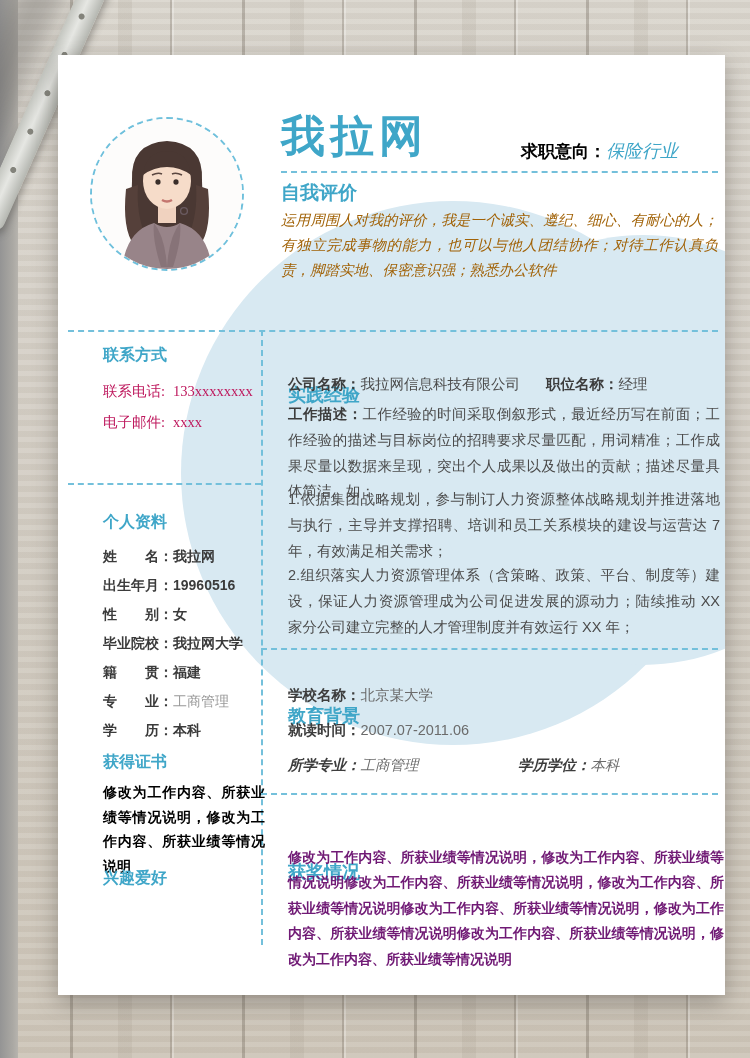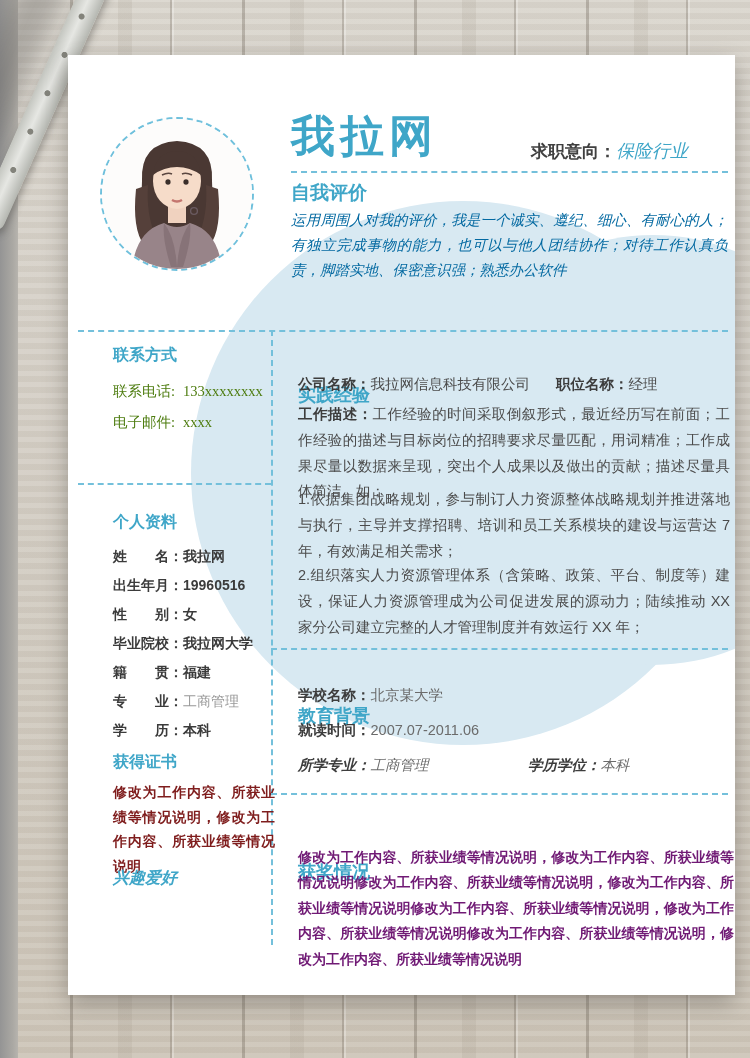--- a/index.html
+++ b/index.html
@@ -22,68 +22,68 @@
   .stick{position:absolute;left:84px;top:-18px;width:27px;height:268px;
     transform:rotate(24deg);transform-origin:top center;border-radius:0 0 9px 9px;
     background-image:
       radial-gradient(circle at 13px 38px, #83837b 0 2.6px, rgba(0,0,0,0) 3.4px),
       radial-gradient(circle at 13px 80px, #83837b 0 2.6px, rgba(0,0,0,0) 3.4px),
       radial-gradient(circle at 13px 122px, #83837b 0 2.6px, rgba(0,0,0,0) 3.4px),
       radial-gradient(circle at 13px 164px, #83837b 0 2.6px, rgba(0,0,0,0) 3.4px),
       radial-gradient(circle at 13px 206px, #83837b 0 2.6px, rgba(0,0,0,0) 3.4px),
       linear-gradient(90deg,#c3c5bf,#e6e7e3 45%,#b4b6b0);
     box-shadow:3px 4px 7px rgba(80,78,74,.45);}
-  .page{position:absolute;left:68px;top:55px;width:667px;height:940px;background:#ffffff;
+  .page{position:absolute;left:58px;top:55px;width:667px;height:940px;background:#ffffff;
     box-shadow:0 8px 22px rgba(70,66,60,.40);overflow:hidden;}
   .decor-circle{position:absolute;border-radius:50%;background:#d8e9f2;}
   .circle-a{left:123px;top:146px;width:544px;height:544px;}
   .circle-b{left:370px;top:180px;width:430px;height:430px;}
   .content{position:absolute;left:0;top:0;width:100%;height:100%;}
 
   .photo{position:absolute;left:32px;top:62px;width:154px;height:154px;border-radius:50%;
     border:2px dashed #6fc0dc;box-sizing:border-box;overflow:hidden;background:#fdfdfd;}
   .photo svg{display:block;width:100%;height:100%;}
 
   .title{position:absolute;left:223px;top:57px;font-size:44px;font-weight:bold;
     color:#3fa6c8;letter-spacing:5px;line-height:1.1;}
   .intent{position:absolute;left:463px;top:84px;font-size:17px;white-space:nowrap;}
-  .intent-label{font-weight:bold;color:#404040;}
+  .intent-label{font-weight:bold;color:#000000;}
   .intent-value{font-family:"Liberation Serif",serif;font-style:italic;color:#3fa6c8;font-size:18px;}
 
   .hr{position:absolute;border-top:2px dashed #74c0db;height:0;}
   .hr-title{left:223px;top:116px;width:437px;}
   .hr-main{left:10px;top:275px;width:650px;}
   .hr-left{left:10px;top:428px;width:193px;}
   .hr-r1{left:203px;top:593px;width:457px;}
   .hr-r2{left:203px;top:738px;width:457px;}
   .vr{position:absolute;left:203px;top:275px;height:615px;width:0;border-left:2px dashed #74c0db;}
 
   .sec-title{position:absolute;font-weight:bold;color:#3fa6c8;}
   .t-big{font-size:18px;margin-top:44px;}
   .t-small{font-size:16px;text-align:center;}
   .eval-title{left:223px;top:125px;font-size:19px;}
   .eval-text{position:absolute;left:223px;top:153px;width:437px;margin:0;
-    font-family:"Liberation Serif",serif;font-style:italic;color:#0369a1;
+    font-family:"Liberation Serif",serif;font-style:italic;color:#a16207;
     font-size:14.5px;line-height:1.72;text-align:justify;}
 
   .contact-title{left:45px;top:290px;}
   .c-row{position:absolute;left:45px;font-family:"Liberation Serif",serif;
-    color:#4d7c0f;font-size:14.5px;white-space:nowrap;}
+    color:#be185d;font-size:14.5px;white-space:nowrap;}
   .c-row .c-val{margin-left:8px;}
   .c-phone{top:327px;} .c-email{top:358px;}
 
   .personal-title{left:45px;top:457px;}
   .p-rows{position:absolute;left:45px;top:487px;width:170px;}
   .p-row{font-size:14px;font-weight:bold;color:#3b3b3b;height:29px;line-height:29px;white-space:nowrap;}
   .p-row .muted{color:#999999;font-weight:normal;}
 
   .cert-title{left:45px;top:697px;}
   .cert-text{position:absolute;left:45px;top:725px;width:162px;margin:0;
-    font-size:14px;font-weight:bold;color:#7f1d1d;line-height:1.75;text-align:justify;}
-  .hobby-title{left:45px;top:813px;font-style:italic;}
+    font-size:14px;font-weight:bold;color:#000000;line-height:1.75;text-align:justify;}
+  .hobby-title{left:45px;top:813px;}
 
   .exp-title{left:230px;top:284px;}
   .rline{position:absolute;left:230px;width:432px;font-size:14.5px;color:#4b4b4b;}
   .lbl{font-weight:bold;color:#3d3d3d;}
   .exp-company{top:320px;white-space:nowrap;}
   .exp-company .pos{margin-left:26px;}
   .para{margin:0;line-height:1.78;text-align:justify;}
   .exp-desc{top:347px;}
   .exp-item1{top:432px;}
   .exp-item2{top:508px;}

